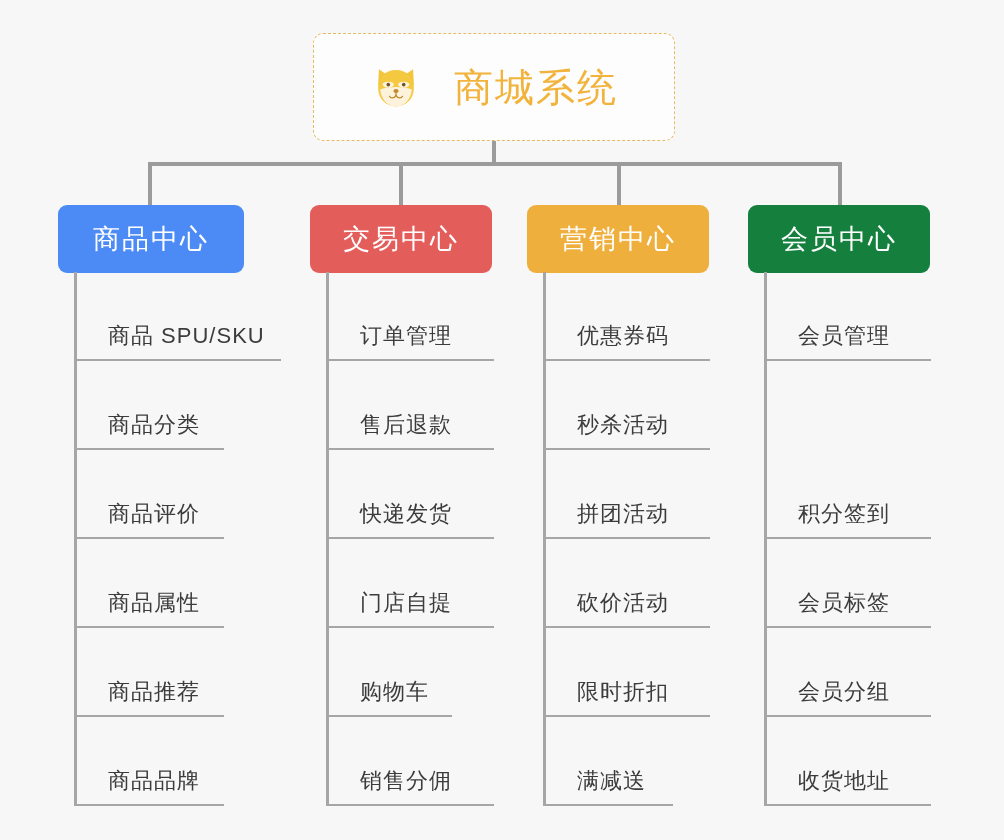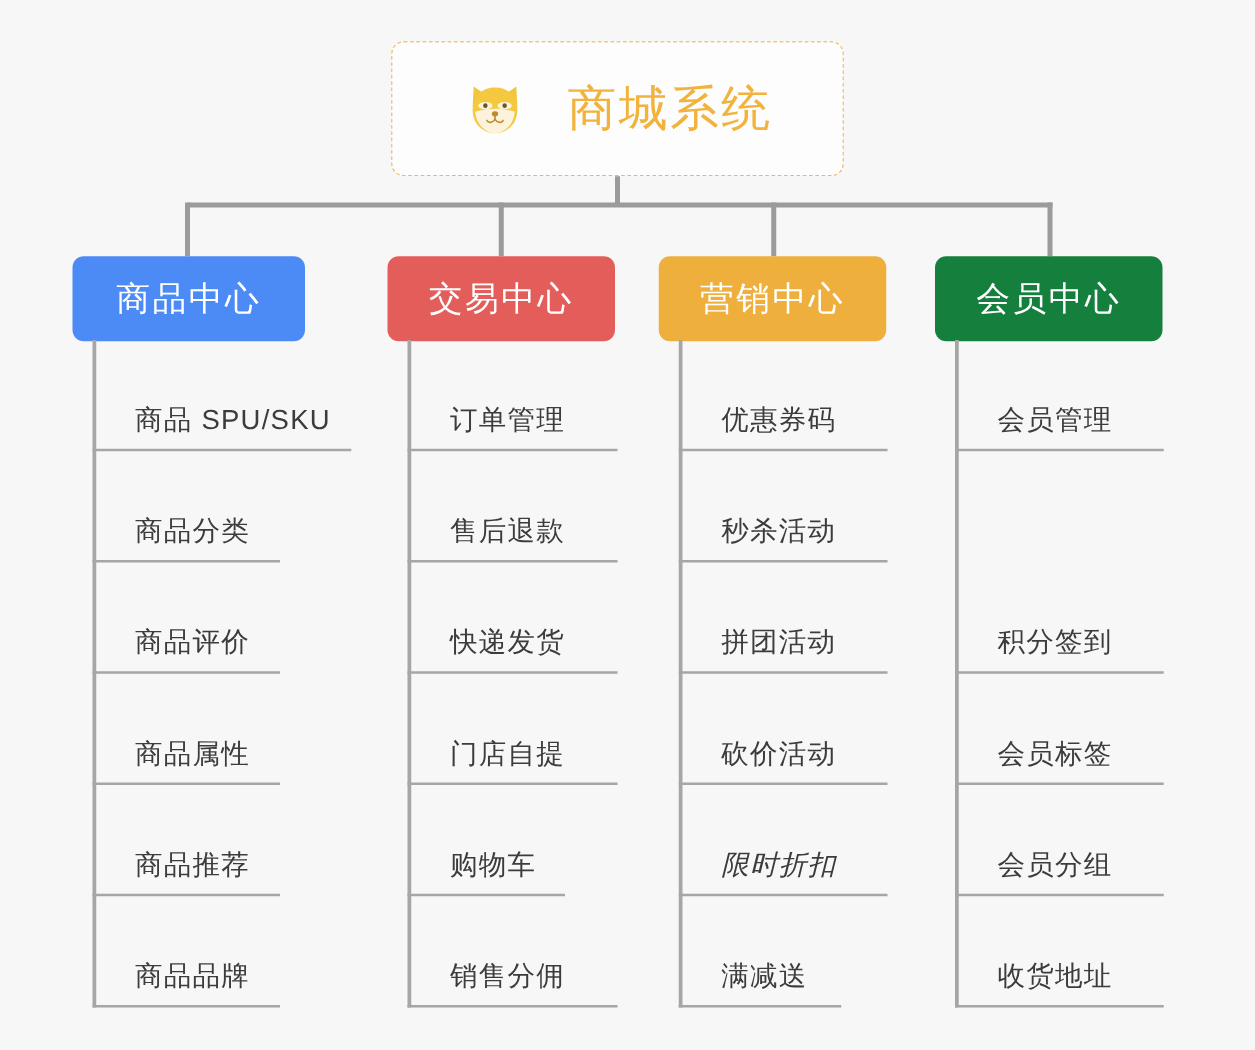--- a/index.html
+++ b/index.html
@@ -191,21 +191,21 @@
           <div class="leaf-rule" style="width: 167px;"></div>
         </div>
         <div class="leaf" style="top: 178px; width: 167px; padding-left: 29px;">
           <div class="leaf-label">拼团活动</div>
           <div class="leaf-rule" style="width: 167px;"></div>
         </div>
         <div class="leaf" style="top: 267px; width: 167px;">
           <div class="leaf-label">砍价活动</div>
           <div class="leaf-rule" style="width: 167px;"></div>
         </div>
-        <div class="leaf" style="top: 356px; width: 167px; font-style: italic;">
+        <div class="leaf" style="top: 356px; width: 167px;">
           <div class="leaf-label">限时折扣</div>
           <div class="leaf-rule" style="width: 167px;"></div>
         </div>
         <div class="leaf" style="top: 445px; width: 130px;">
           <div class="leaf-label">满减送</div>
           <div class="leaf-rule" style="width: 130px;"></div>
         </div>
       </div>
       <div class="cat" style="left: 748px; top: 205px; width: 182px; background: #15803d;">
         <span>会员中心</span>

